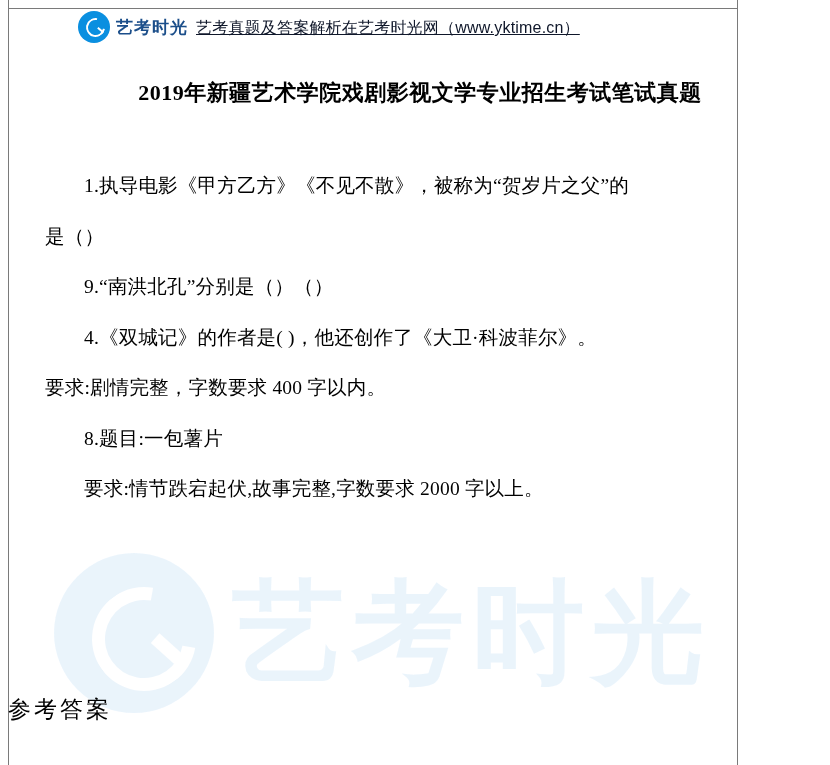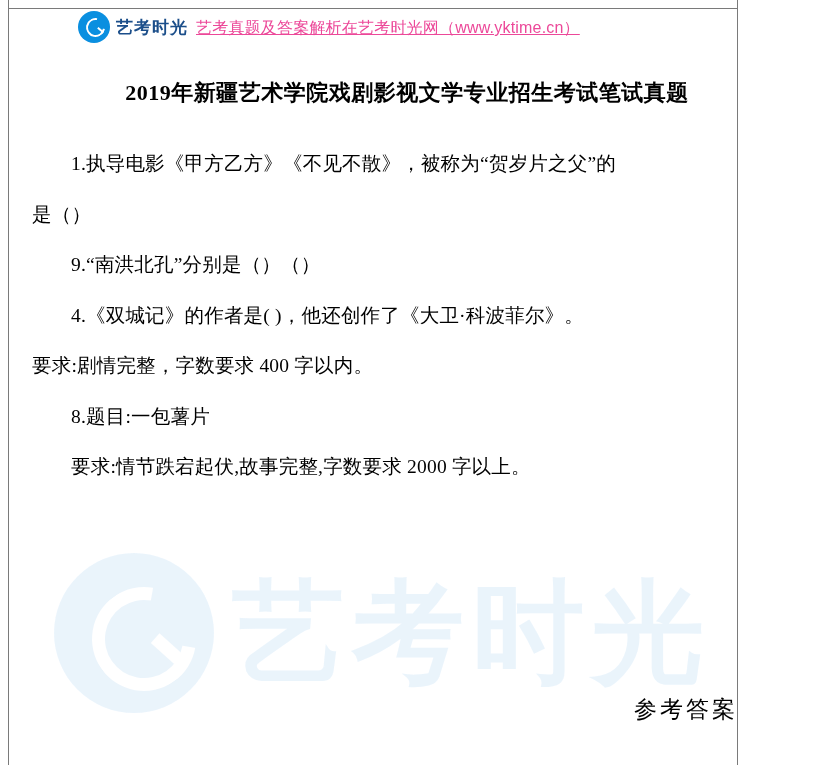--- a/index.html
+++ b/index.html
@@ -88,21 +88,21 @@
     margin-left: 6px;
     letter-spacing: 1px;
     white-space: nowrap;
   }
   .header-link {
     position: absolute;
     left: 196px;
     top: 10px;
     font-family: "Liberation Sans", "DejaVu Sans", sans-serif;
     font-size: 16px;
-    color: #ec4899;
+    color: #0f172a;
     text-decoration: underline;
     white-space: nowrap;
     letter-spacing: 0.2px;
   }
 
   
   .watermark {
     position: absolute;
     left: 48px;
     top: 548px;
@@ -151,56 +151,56 @@
     color: #bcdcf5;
     letter-spacing: 8px;
     margin-left: 18px;
     line-height: 1;
     white-space: nowrap;
   }
 
   
   .content {
     position: absolute;
-    left: 12px;
+    left: 25px;
     top: 50px;
     width: 790px;
     z-index: 2;
   }
   .doc-title {
     text-align: center;
     font-family: "Liberation Serif", "DejaVu Serif", serif;
     font-size: 22px;
     font-weight: bold;
     letter-spacing: 0.5px;
     margin-top: 28px;
     white-space: nowrap;
   }
   .body-block {
-    margin-top: 40px;
+    margin-top: 62px;
     padding-left: 20px;
     padding-right: 12px;
   }
   .para {
     font-size: 19.5px;
     line-height: 1.62;
     margin: 0 0 19px 0;
     text-indent: 2em;
     text-align: left;
     letter-spacing: 0.2px;
   }
   .para.noindent {
     text-indent: 0;
   }
   .answer-heading {
     position: absolute;
     left: 8px;
     top: 694px;
     width: 730px;
-    text-align: right;
+    text-align: left;
     font-size: 23px;
     letter-spacing: 3px;
     z-index: 3;
   }
 </style>
 </head>
 <body>
 
 <div class="page-frame">
   <div class="frame-line frame-left"></div>

